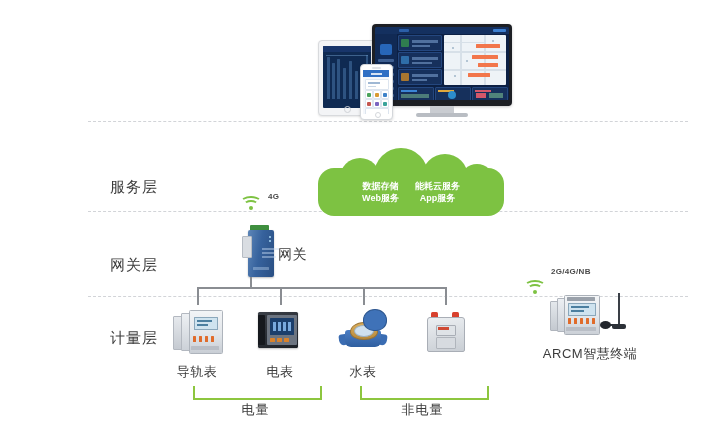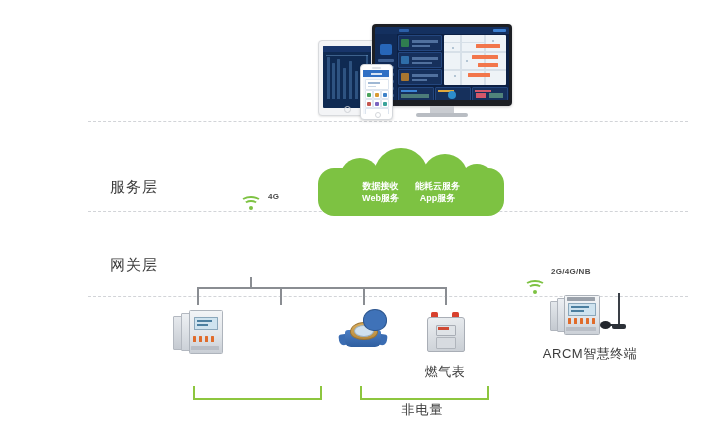--- a/index.html
+++ b/index.html
@@ -341,20 +341,21 @@
 <body>
 
 <div id="canvas">
 
   <div class="abs divider" style="top:121px;"></div>
   <div class="abs divider" style="top:211px;"></div>
   <div class="abs divider" style="top:296px;"></div>
 
   <div class="abs layer-label" style="top:256px;">网关层</div>
   <div class="abs layer-label" style="top:178px;">服务层</div>
+  <div class="abs layer-label" style="top:329px;">计量层</div>
 
   <div class="abs devices">
 
     <div class="abs tablet">
       <div class="abs tablet-screen">
         <div class="abs tab-head"></div>
         <div class="abs tab-col" style="left:4px;  top:11px; width:3px;  height:42px;"></div>
         <div class="abs tab-col" style="left:9px;  top:17px; width:3px;  height:36px;"></div>
         <div class="abs tab-col" style="left:14px; top:13px; width:3px;  height:40px;"></div>
         <div class="abs tab-col" style="left:20px; top:22px; width:3px;  height:31px;"></div>
@@ -481,37 +482,50 @@
     <div class="abs cloud-lobe" style="left:22px;  top:10px; width:40px; height:40px;"></div>
     <div class="abs cloud-lobe" style="left:56px;  top:0px;  width:54px; height:54px;"></div>
     <div class="abs cloud-lobe" style="left:104px; top:6px;  width:46px; height:46px;"></div>
     <div class="abs cloud-lobe" style="left:142px; top:16px; width:34px; height:34px;"></div>
     <div class="abs cloud-lobe" style="left:2px;   top:22px; width:30px; height:30px;"></div>
     <div class="abs cloud-body"></div>
 
 
     <div class="abs cloud-text cloud-sub-row" style="top:32px;">
       <div class="cloud-sub-col">
-        <div>数据接收</div>
+        <div>数据存储</div>
         <div>Web服务</div>
       </div>
       <div class="cloud-sub-col">
         <div>能耗云服务</div>
         <div>App服务</div>
       </div>
     </div>
   </div>
 
   <div class="abs tag-4g">4G</div>
   <div class="abs wifi" style="left:240px; top:196px;">
     <div class="arc a1"></div>
       <div class="arc a2"></div>
       <div class="dot"></div>
   </div>
 
+  <div class="abs gw-wrap">
+    <div class="abs gw-top-conn"></div>
+    <div class="abs gw-body">
+      <div class="abs gw-led" style="left:21px; top:6px;"></div>
+      <div class="abs gw-led" style="left:21px; top:10px;"></div>
+      <div class="abs gw-line" style="top:18px;"></div>
+      <div class="abs gw-line" style="top:22px; width:12px;"></div>
+      <div class="abs gw-line" style="top:26px; width:14px;"></div>
+      <div class="abs" style="left:5px; top:37px; width:16px; height:3px; background:rgba(210,228,248,.35); border-radius:.5px;"></div>
+    </div>
+    <div class="abs gw-left-plate"></div>
+    <div class="abs gw-label">网关</div>
+  </div>
 
   <div class="abs wire wire-v" style="left:250px; top:277px; height:11px;"></div>
   <div class="abs wire wire-h" style="left:197px; top:287px; width:249px;"></div>
   <div class="abs wire wire-v" style="left:197px; top:287px; height:18px;"></div>
   <div class="abs wire wire-v" style="left:280px; top:287px; height:18px;"></div>
   <div class="abs wire wire-v" style="left:363px; top:287px; height:18px;"></div>
   <div class="abs wire wire-v" style="left:445px; top:287px; height:18px;"></div>
 
   <div class="abs meter-slot" style="left:149px; top:306px;">
     <div class="meter-art">
@@ -523,50 +537,72 @@
           <div class="abs din-lcd-seg" style="left:2px; top:2px; width:15px;"></div>
           <div class="abs din-lcd-seg" style="left:2px; top:6px; width:11px;"></div>
         </div>
         <div class="abs din-term" style="left:20px;"></div>
         <div class="abs din-term" style="left:26px;"></div>
         <div class="abs din-term" style="left:32px;"></div>
         <div class="abs din-term" style="left:38px;"></div>
         <div class="abs din-strip"></div>
       </div>
     </div>
-  </div>
-
+    <div class="meter-caption">导轨表</div>
+  </div>
+
+  <div class="abs meter-slot" style="left:232px; top:306px;">
+    <div class="meter-art">
+      <div class="abs emeter">
+        <div class="abs emeter-case"></div>
+        <div class="abs emeter-side"></div>
+        <div class="abs emeter-face"></div>
+        <div class="abs emeter-lcd" style="border-color:#0e2b4d;">
+          <div class="abs emeter-dig" style="left:3px;  top:4px; height:9px;"></div>
+          <div class="abs emeter-dig" style="left:8px;  top:4px; height:9px;"></div>
+          <div class="abs emeter-dig" style="left:13px; top:4px; height:9px;"></div>
+          <div class="abs emeter-dig" style="left:18px; top:4px; height:9px;"></div>
+        </div>
+        <div class="abs emeter-btns">
+          <div class="abs emeter-btn" style="left:0px;"></div>
+          <div class="abs emeter-btn" style="left:7px;"></div>
+          <div class="abs emeter-btn" style="left:14px;"></div>
+        </div>
+      </div>
+    </div>
+    <div class="meter-caption">电表</div>
+  </div>
 
   <div class="abs meter-slot" style="left:315px; top:306px;">
     <div class="meter-art">
       <div class="abs wmeter">
         <div class="abs wm-wingL"></div>
         <div class="abs wm-wingR"></div>
         <div class="abs wm-body"></div>
         <div class="abs wm-dial"></div>
         <div class="abs wm-glass"></div>
         <div class="abs wm-lid"></div>
       </div>
     </div>
+    <div class="meter-caption">水表</div>
   </div>
 
   <div class="abs meter-slot" style="left:397px; top:306px;">
     <div class="meter-art">
       <div class="abs gmeter">
         <div class="abs gm-pipe" style="left:6px;"></div>
         <div class="abs gm-pipe" style="left:27px;"></div>
         <div class="abs gm-pipe-base" style="left:4px;"></div>
         <div class="abs gm-pipe-base" style="left:25px;"></div>
         <div class="abs gm-case"></div>
         <div class="abs gm-panel"></div>
         <div class="abs gm-panel-red"></div>
         <div class="abs gm-lower"></div>
       </div>
     </div>
-    <div class="meter-caption">燃气表</div>
   </div>
 
   <div class="abs tag-2g">2G/4G/NB</div>
   <div class="abs wifi" style="left:524px; top:280px;">
     <div class="arc a1"></div>
       <div class="arc a2"></div>
       <div class="dot"></div>
   </div>
 
   <div class="abs meter-slot" style="left:528px; top:288px; width:124px;">
@@ -589,17 +625,18 @@
         <div class="abs arcm-cord"></div>
         <div class="abs arcm-mag"></div>
         <div class="abs arcm-ant-rod"></div>
         <div class="abs arcm-ant-base"></div>
       </div>
     </div>
     <div class="meter-caption">ARCM智慧终端</div>
   </div>
 
   <div class="abs bracket" style="left:193px; top:386px; width:125px;"></div>
+  <div class="abs bracket-label" style="left:193px; top:401px; width:125px;">电量</div>
 
   <div class="abs bracket" style="left:360px; top:386px; width:125px;"></div>
   <div class="abs bracket-label" style="left:360px; top:401px; width:125px;">非电量</div>
 
 </div>
 
 </body></html>

